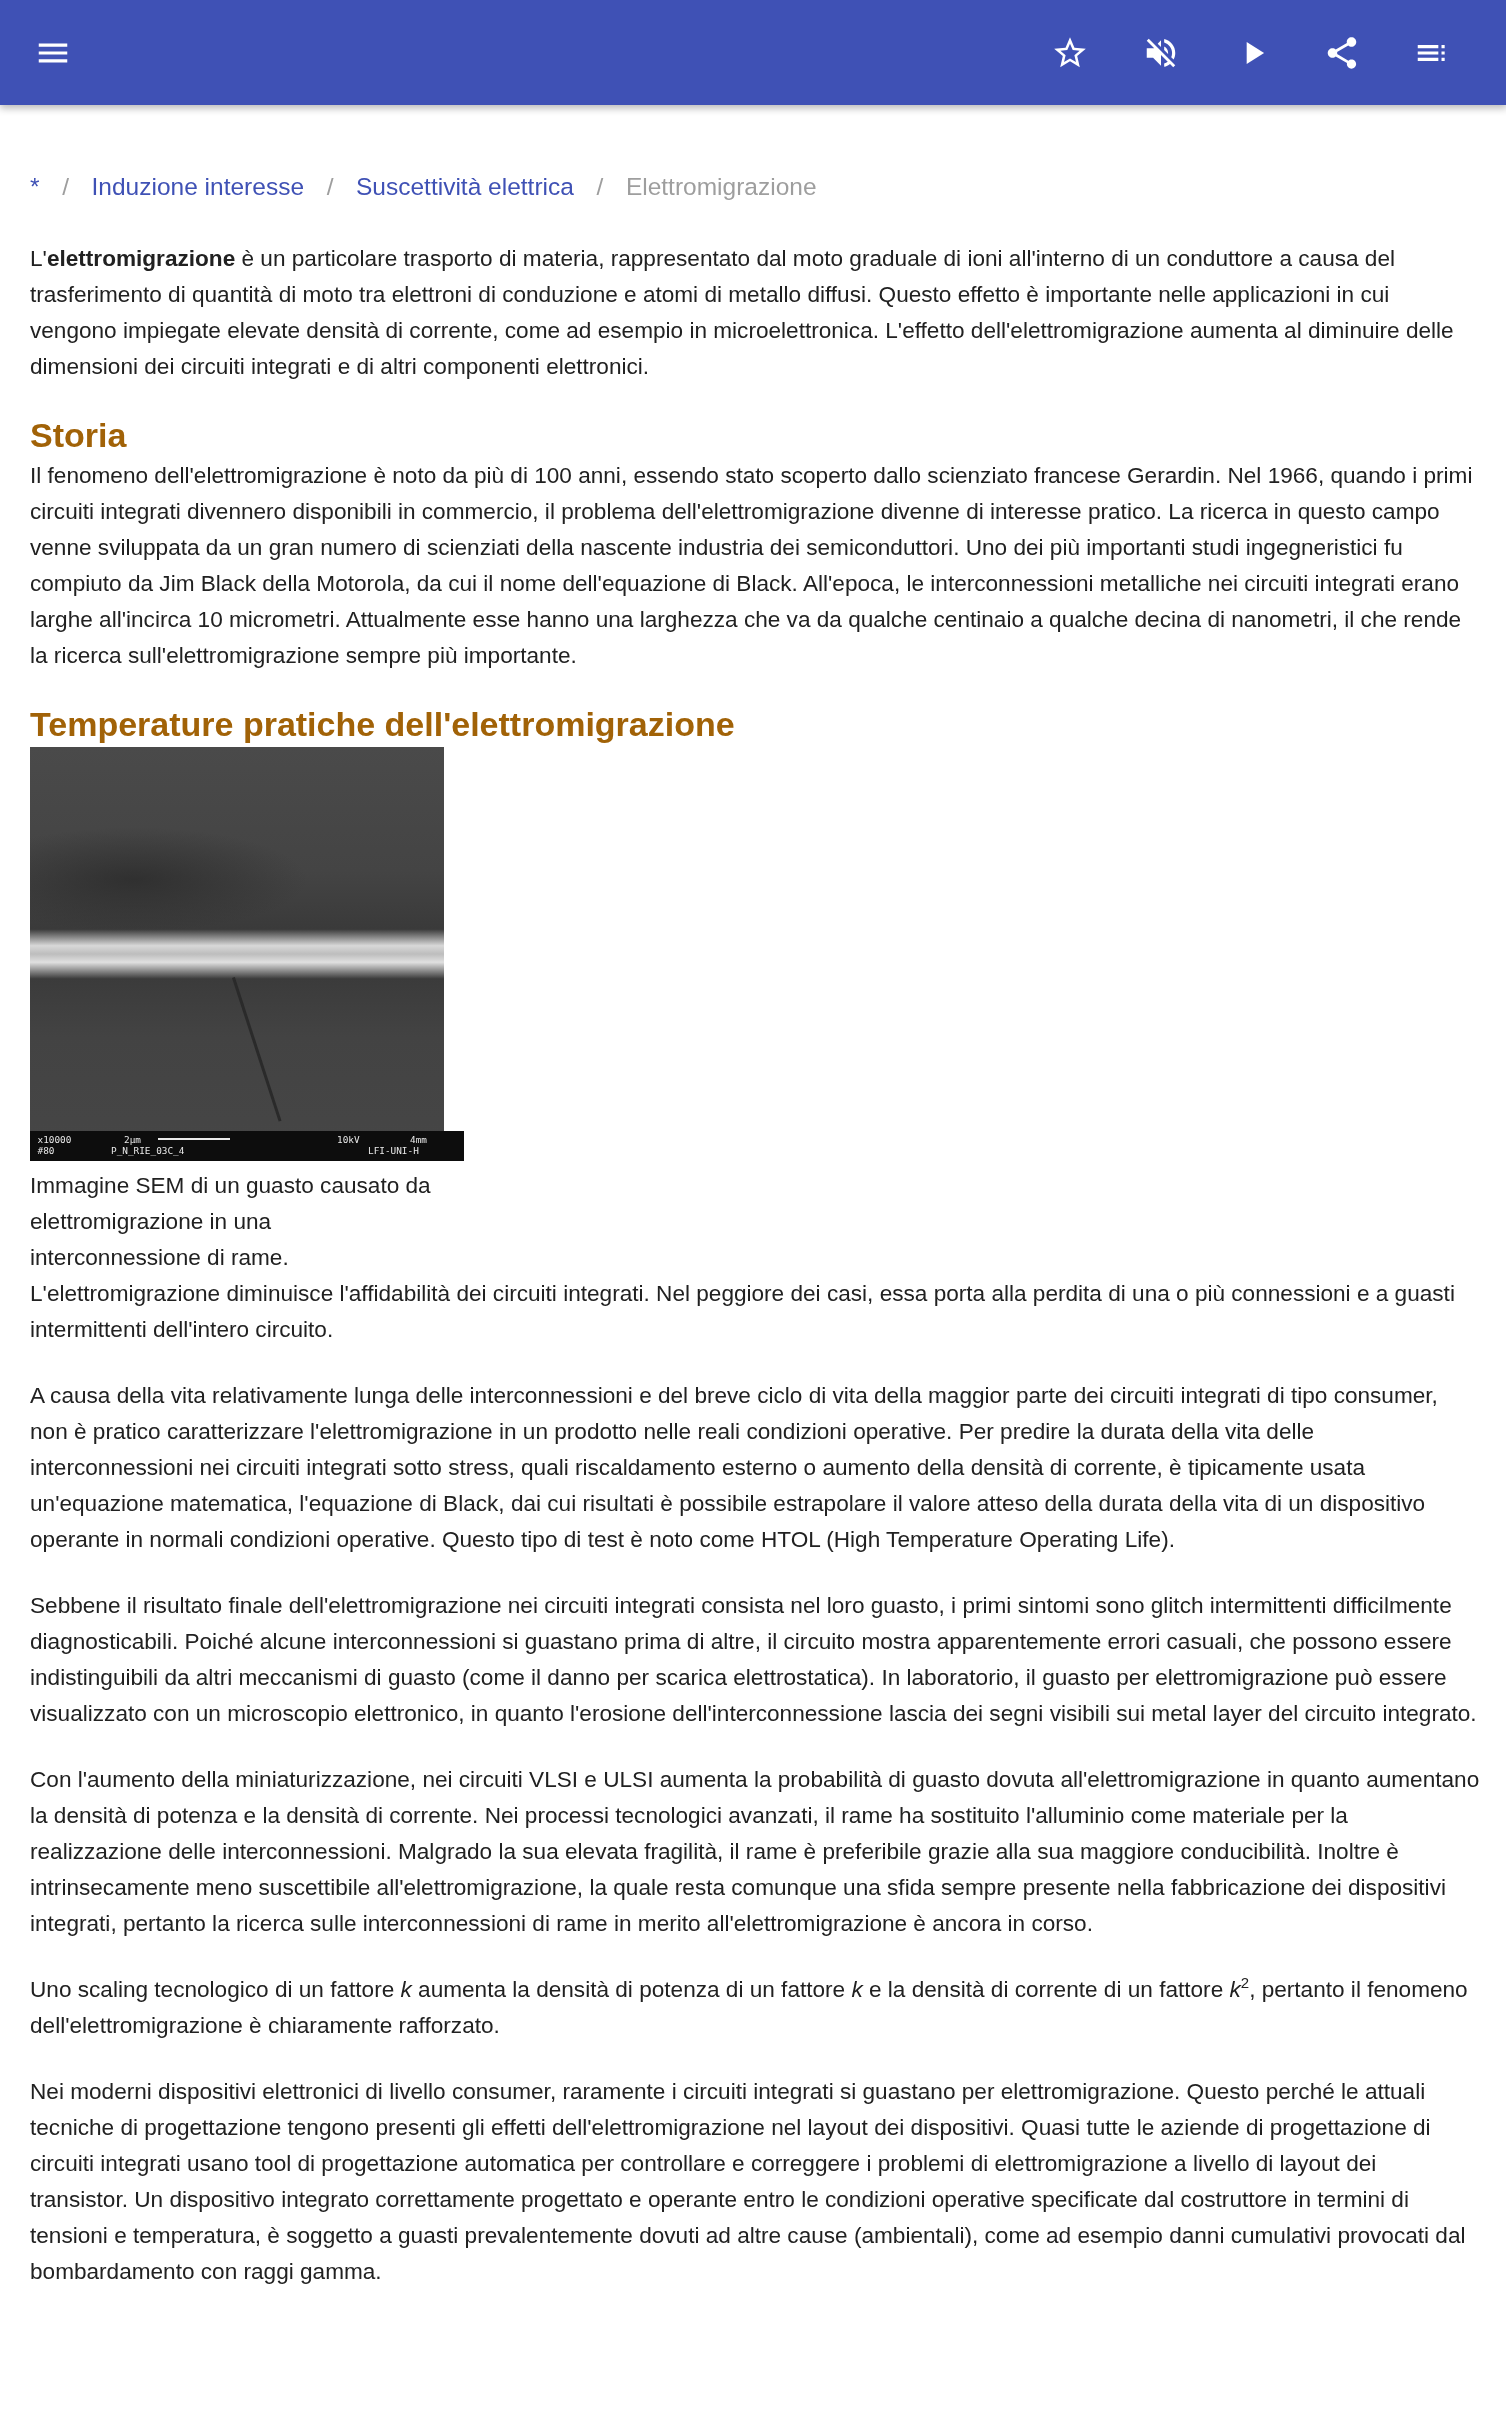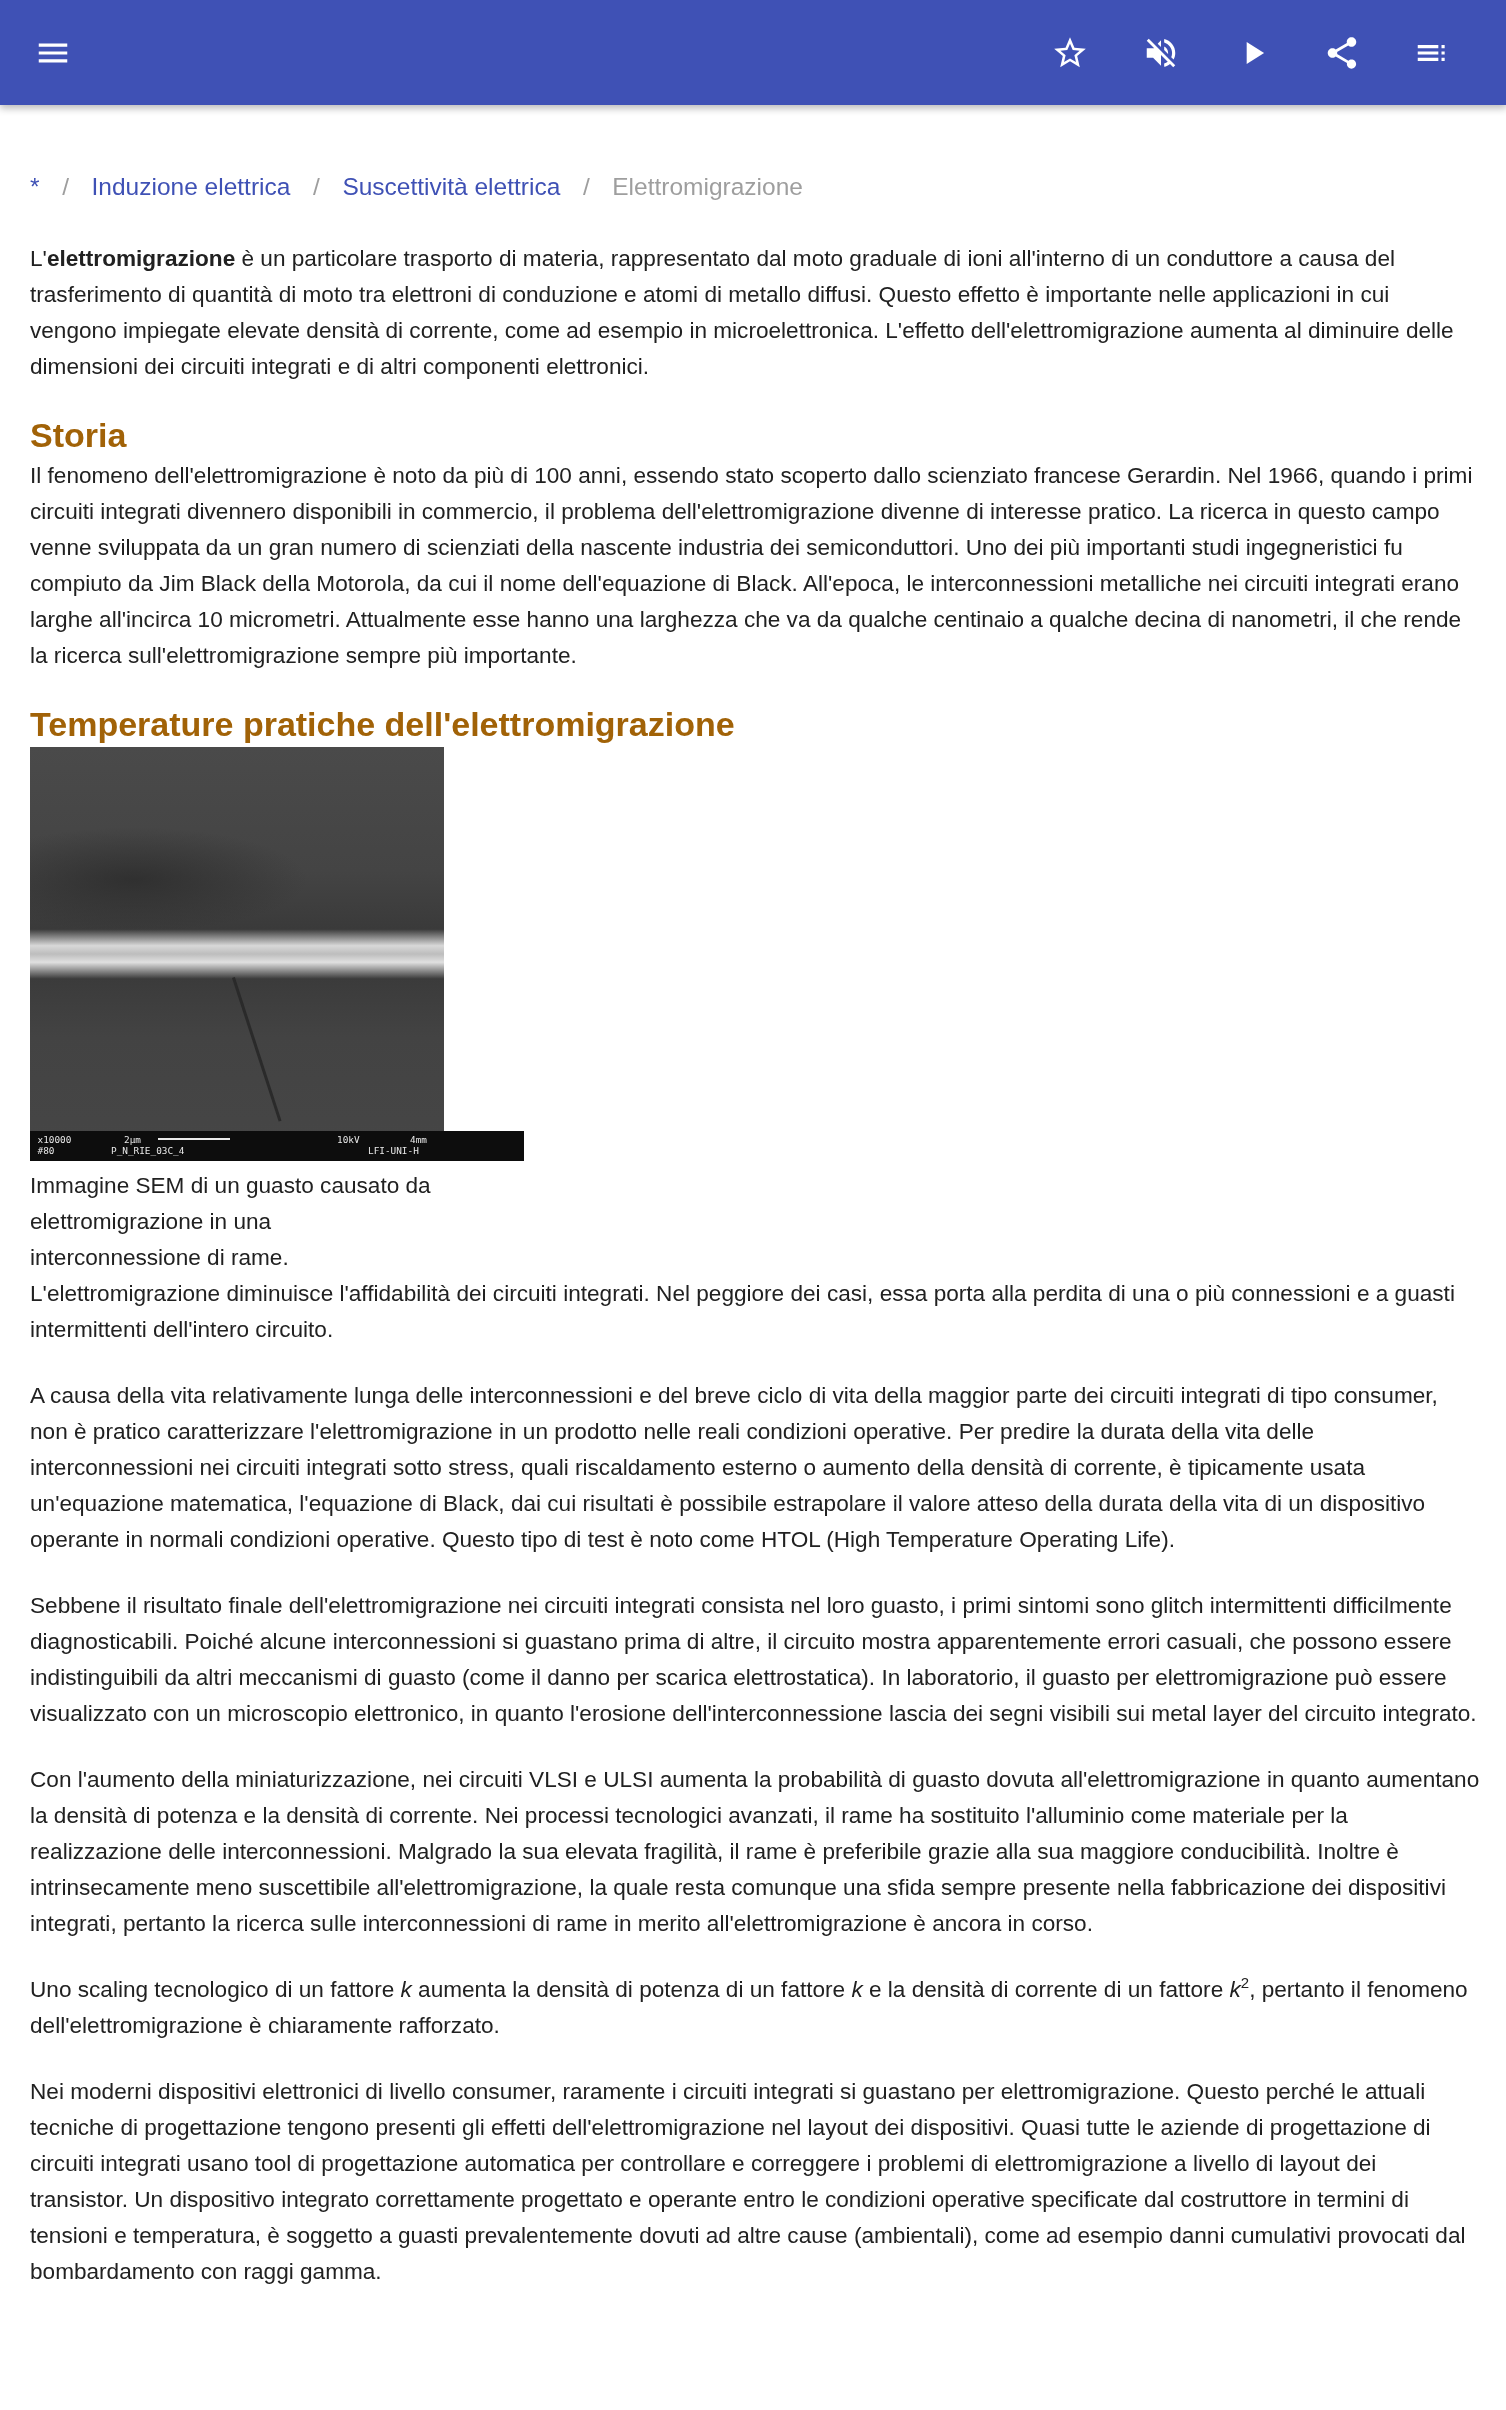--- a/index.html
+++ b/index.html
@@ -91,21 +91,21 @@
       position: absolute;
       left: 202px; top: 231px;
       width: 2.8px; height: 151px;
       background: #2a2a2a;
       transform: rotate(-18deg);
       transform-origin: top left;
     }
     .sem .scalebar {
       position: absolute;
       left: 0; bottom: 0;
-      width: 494px; height: 30px;
+      width: 434px; height: 30px;
       background: #0d0d0d;
       color: #e8e8e8;
       font-family: "DejaVu Sans Mono", monospace;
       font-size: 9.4px;
       line-height: 11.3px;
     }
     .sem .scalebar span { position: absolute; white-space: nowrap; }
     .caption {
       width: 414px;
       margin: 7.5px 0 0 0;
@@ -145,21 +145,21 @@
       </svg>
   </div>
   <div class="icon-btn" style="left:1405px;">
     <svg viewBox="0 0 24 24">
         <path d="M3 7h13v2H3zm0 4h13v2H3zm0 4h13v2H3zm15-8h2v2h-2zm0 4h2v2h-2zm0 4h2v2h-2z"></path>
       </svg>
   </div>
 </header>
 
 <nav class="breadcrumb">
-  <a href="#">*</a><span class="sep">/</span><a href="#">Induzione elettrica</a><span class="sep">/</span><a href="#">Suscettività elettrica</a><span class="sep">/</span><span class="current">Elettromigrazione</span>
+  <a href="#">*</a><span class="sep">/</span><a href="#">Induzione interesse</a><span class="sep">/</span><a href="#">Suscettività elettrica</a><span class="sep">/</span><span class="current">Elettromigrazione</span>
 </nav>
 
 <main class="content">
   <p><span>L'</span><b>elettromigrazione</b><span> è un particolare trasporto di materia, rappresentato dal moto graduale di ioni all'interno di un conduttore a causa del trasferimento di quantità di moto tra elettroni di conduzione e atomi di metallo diffusi. Questo effetto è importante nelle applicazioni in cui vengono impiegate elevate densità di corrente, come ad esempio in microelettronica. L'effetto dell'elettromigrazione aumenta al diminuire delle dimensioni dei circuiti integrati e di altri componenti elettronici.</span></p>
 
   <h2 class="first">Storia</h2>
   <p>Il fenomeno dell'elettromigrazione è noto da più di 100 anni, essendo stato scoperto dallo scienziato francese Gerardin. Nel 1966, quando i primi circuiti integrati divennero disponibili in commercio, il problema dell'elettromigrazione divenne di interesse pratico. La ricerca in questo campo venne sviluppata da un gran numero di scienziati della nascente industria dei semiconduttori. Uno dei più importanti studi ingegneristici fu compiuto da Jim Black della Motorola, da cui il nome dell'equazione di Black. All'epoca, le interconnessioni metalliche nei circuiti integrati erano larghe all'incirca 10 micrometri. Attualmente esse hanno una larghezza che va da qualche centinaio a qualche decina di nanometri, il che rende la ricerca sull'elettromigrazione sempre più importante.</p>
 
   <h2>Temperature pratiche dell'elettromigrazione</h2>
   <figure class="figure">

